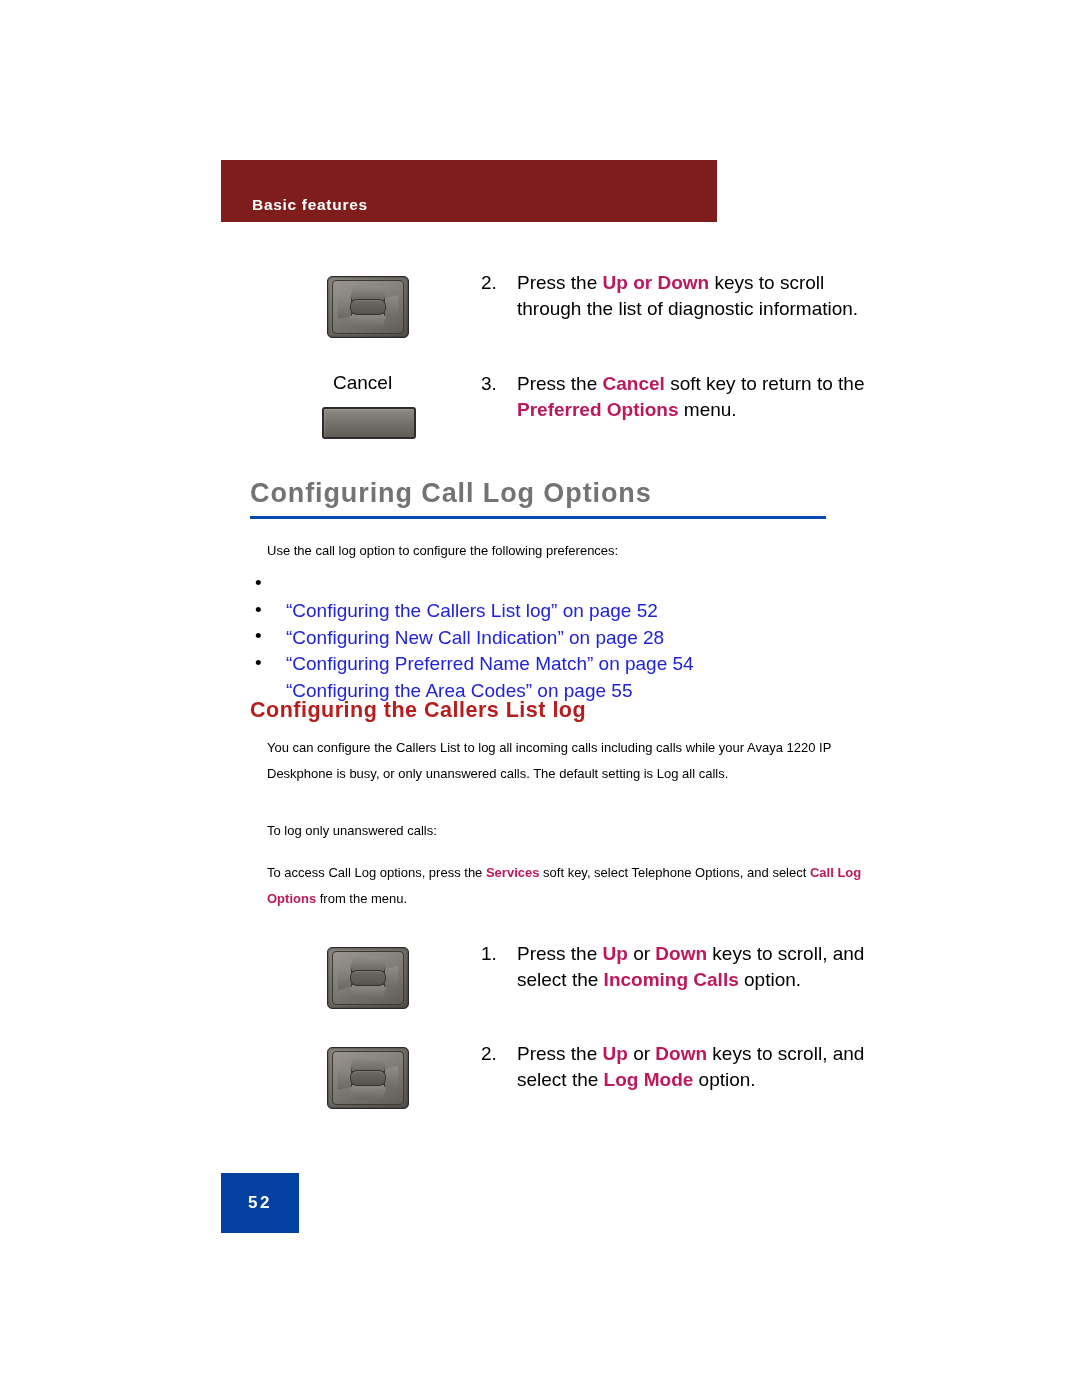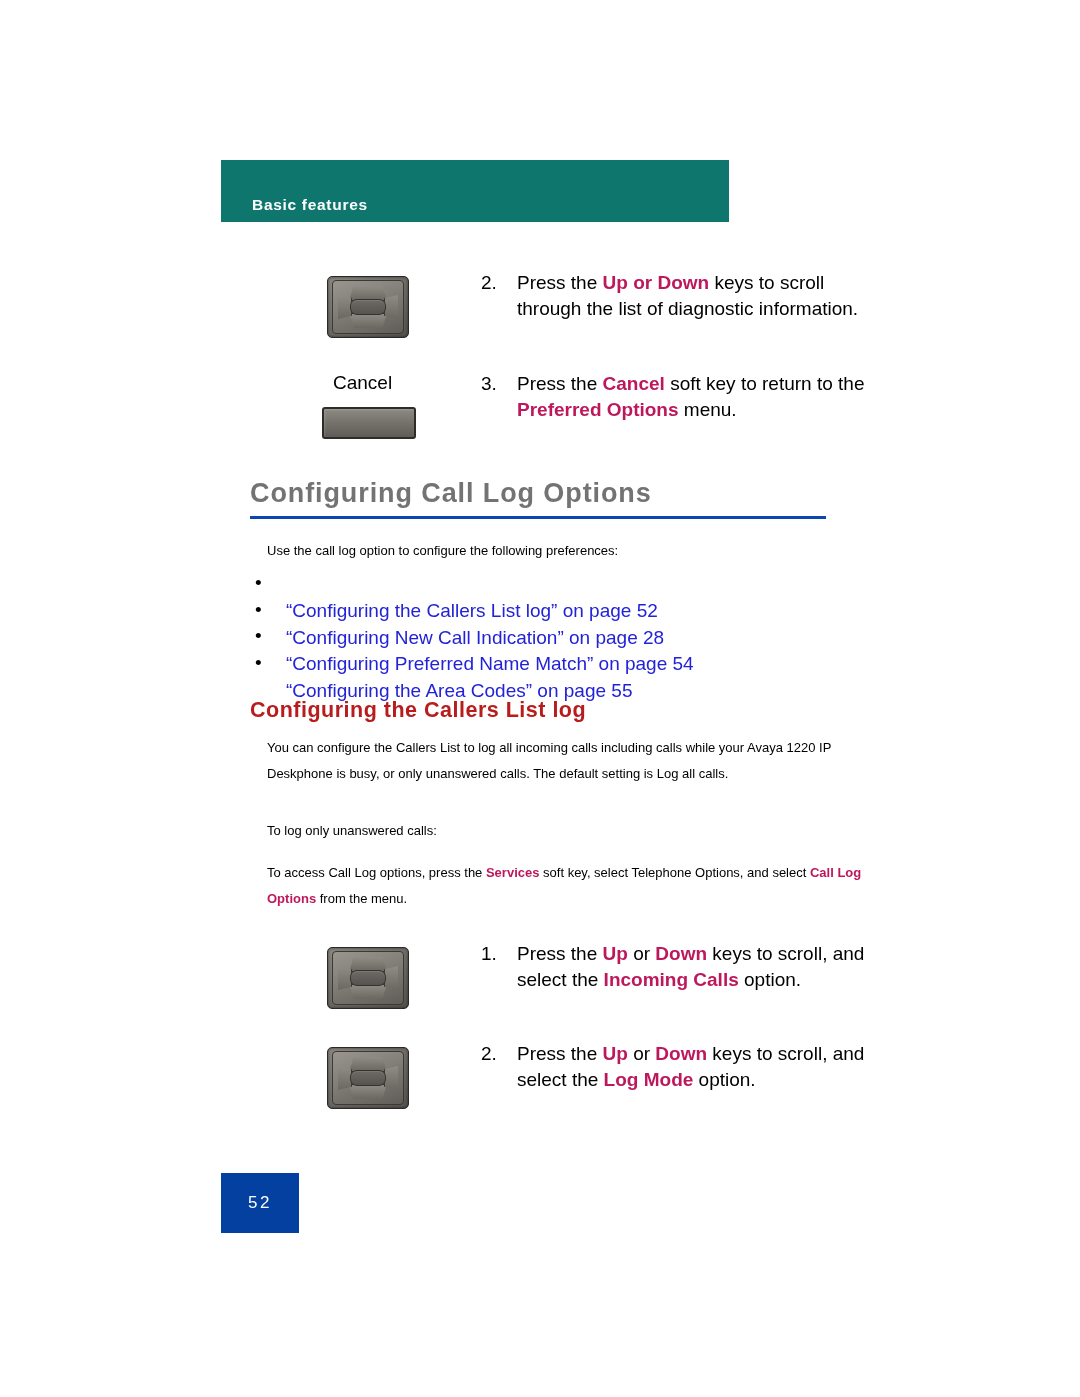--- a/index.html
+++ b/index.html
@@ -21,22 +21,21 @@
     inset: 0;
   }
 
   
   .header-bar {
     position: absolute;
     left: 221px;
     top: 160px;
     width: 496px;
     height: 62px;
-    background: #0f766e;
-    padding-left: 12px;
+    background: #7f1d1d;
   }
   .header-bar .header-title {
     position: absolute;
     left: 31px;
     bottom: 8px;
     color: #ffffff;
     font-size: 15.5px;
     font-weight: bold;
     letter-spacing: 0.7px;
   }
@@ -220,21 +219,21 @@
     height: 60px;
     background: #03409f;
   }
   .folio .folio-num {
     position: absolute;
     left: 50%;
     top: 50%;
     transform: translate(-50%, -52%);
     color: #ffffff;
     font-size: 17px;
-    font-weight: normal;
+    font-weight: bold;
     letter-spacing: 2.5px;
   }
 </style>
 </head>
 <body>
 
 <div class="page">
 
   <div class="header-bar">
     <div class="header-title">Basic features</div>

